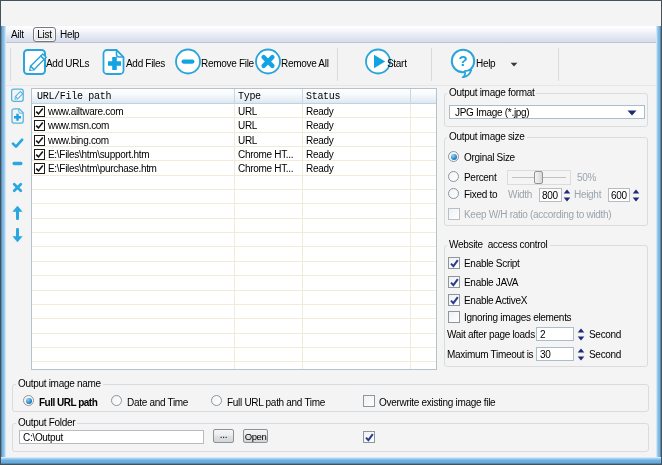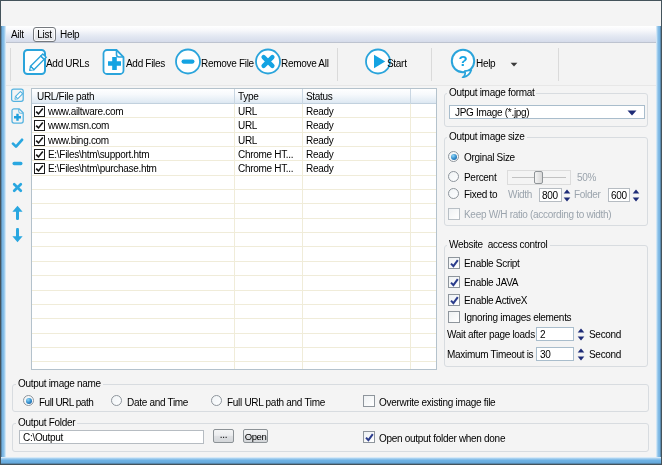--- a/index.html
+++ b/index.html
@@ -47,21 +47,21 @@
 .tsep { position:absolute; top:5px; height:33px; width:1px; background:#dadada; }
 .tico { position:absolute; top:5px; }
 .tlabel { position:absolute; top:56px; line-height:13px; white-space:nowrap; position:absolute; }
 
 .lico { position:absolute; }
 
 #list { position:absolute; left:31px; top:88px; width:406px; height:282px;
   background:#fff; border:1px solid #b4c2cc; }
 #lhead { position:absolute; left:0; top:0; right:0; height:15px;
   background:linear-gradient(to bottom,#ffffff 0%,#f6f9fc 40%,#e4edf5 85%,#dce7f1 100%);
-  border-bottom:1px solid #c2d1de; }
+  border-bottom:1px solid #c2d1de;font-family:Liberation Mono, monospace; }
 .hsep { position:absolute; top:0; height:15px; width:1px; background:#c9d6e2; }
 .hlab { position:absolute; top:1px; line-height:13px; }
 #lbody { position:absolute; left:0; top:15px; right:0; bottom:0;
   background:repeating-linear-gradient(to bottom, #fff 0px, #fff 13.35px, #f0ecd9 13.35px, #f0ecd9 14.35px); }
 .vline { position:absolute; top:0; bottom:0; width:1px; background:#f0ecd9; }
 .rowtxt { position:absolute; line-height:13px; white-space:nowrap; }
 .lcb { position:absolute; width:11px; height:11px; border:1px solid #1c1c1c; background:#fff; }
 
 .group { position:absolute; border:1px solid #d8dce0; border-radius:3px; }
 .glab { position:absolute; background:#f4f4f4; line-height:12px; padding:0 2px; white-space:nowrap; }
@@ -226,21 +226,21 @@
   <label class="dis" style="left:577px;top:171px">50%</label>
   <div class="w7r" style="left:448px;top:188px"></div>
   <label style="left:464px;top:188px">Fixed to</label>
   <label class="dis" style="left:508px;top:188px">Width</label>
   <div class="ibox" style="left:539px;top:188px;width:23px;height:14px;border-color:#b6bcc2"></div>
   <label class="itxt" style="left:542px;top:190px">800</label>
   <svg class="abs" style="left:563px;top:189px" width="8" height="13" viewBox="0 0 8 13">
       <path d="M4,0.5 L0.7,4.6 h6.6 z" class="navy"></path>
       <path d="M0.7,8.4 h6.6 L4,12.5 z" class="navy"></path>
     </svg>
-  <label class="dis" style="left:574px;top:188px">Folder</label>
+  <label class="dis" style="left:574px;top:188px">Height</label>
   <div class="ibox" style="left:608px;top:188px;width:22px;height:14px;border-color:#b6bcc2"></div>
   <label class="itxt" style="left:611px;top:190px">600</label>
   <svg class="abs" style="left:632px;top:189px" width="8" height="13" viewBox="0 0 8 13">
       <path d="M4,0.5 L0.7,4.6 h6.6 z" class="navy"></path>
       <path d="M0.7,8.4 h6.6 L4,12.5 z" class="navy"></path>
     </svg>
   <div class="w7c" style="left:448px;top:208px;border-color:#b8bfc5"></div>
   <label class="dis" style="left:464px;top:208px">Keep W/H ratio (according to width)</label>
 
   <div class="group" style="left:444px;top:245px;width:204px;height:122px"></div>
@@ -272,38 +272,37 @@
   <label class="itxt" style="left:540px;top:349px">30</label>
   <svg class="abs" style="left:577px;top:348px" width="8" height="13" viewBox="0 0 8 13">
       <path d="M4,0.5 L0.7,4.6 h6.6 z" class="navy"></path>
       <path d="M0.7,8.4 h6.6 L4,12.5 z" class="navy"></path>
     </svg>
   <label style="left:589px;top:348px">Second</label>
 
   <div class="group" style="left:12px;top:384px;width:637px;height:28px"></div>
   <label class="glab" style="left:16px;top:378px">Output image name</label>
   <div class="w7r on" style="left:23px;top:395px"></div>
-  <label style="left:39px;top:396px;font-weight:normal;letter-spacing:-0.5px">Full URL path</label>
+  <label style="left:39px;top:396px;font-weight:bold;letter-spacing:-0.5px">Full URL path</label>
   <div class="w7r" style="left:111px;top:395px"></div>
   <label style="left:127px;top:396px">Date and Time</label>
   <div class="w7r" style="left:211px;top:395px"></div>
   <label style="left:227px;top:396px">Full URL path and Time</label>
   <div class="w7c" style="left:363px;top:395px"></div>
   <label style="left:379px;top:396px">Overwrite existing image file</label>
 
   <div class="group" style="left:12px;top:423px;width:637px;height:29px"></div>
   <label class="glab" style="left:16px;top:417px">Output Folder</label>
   <div class="ibox" style="left:19px;top:430px;width:185px;height:14px;border-color:#b6bcc2"></div>
   <label class="itxt" style="left:23px;top:432px">C:\Output</label>
   <div class="btn" style="left:213px;top:429px;width:21px;height:14px;line-height:10px">...</div>
   <div class="btn" style="left:243px;top:429px;width:25px;height:14px;line-height:13px;font-size:9.5px;letter-spacing:-0.4px">Open</div>
   <div class="w7c" style="left:363px;top:431px"><svg width="11" height="11" viewBox="0 0 11 11">
         <path d="M2,5.6 L4.4,8.2 L8.8,2.2" fill="none" stroke="#2b3c8c" stroke-width="2"></path>
       </svg></div>
-  <label style="left:379px;top:432px">Open output folder when done</label>
   <div id="bandL"></div>
     <div id="bandR"></div>
     <div id="bandB"></div>
   <div id="frT"></div>
     <div id="frL"></div>
     <div id="frR"></div>
     <div id="frB"></div>
 </div>
 
 </body></html>

